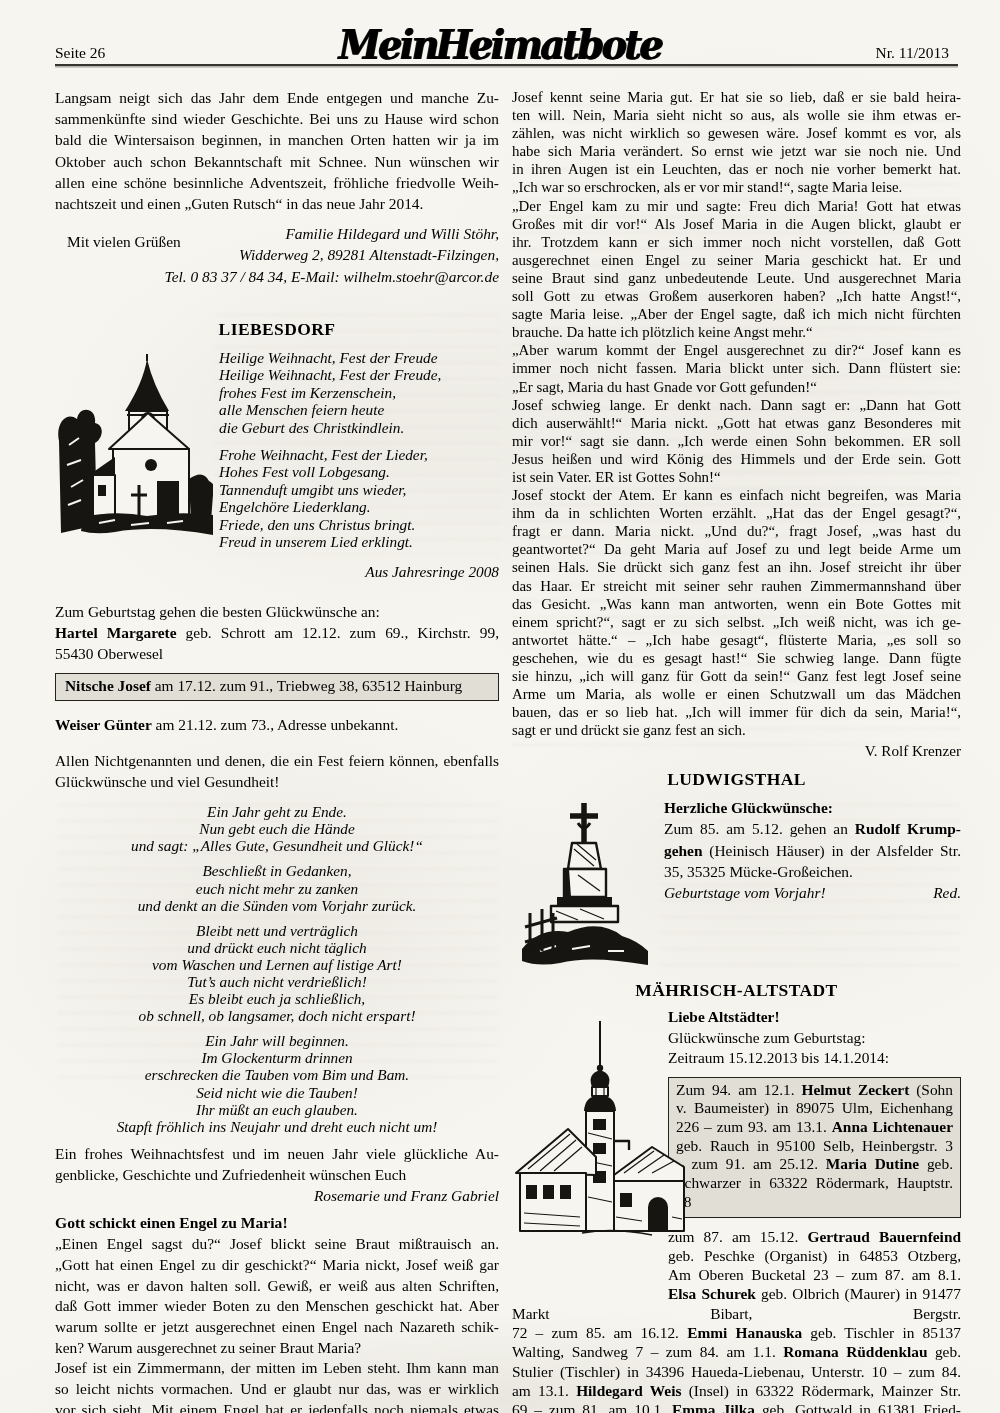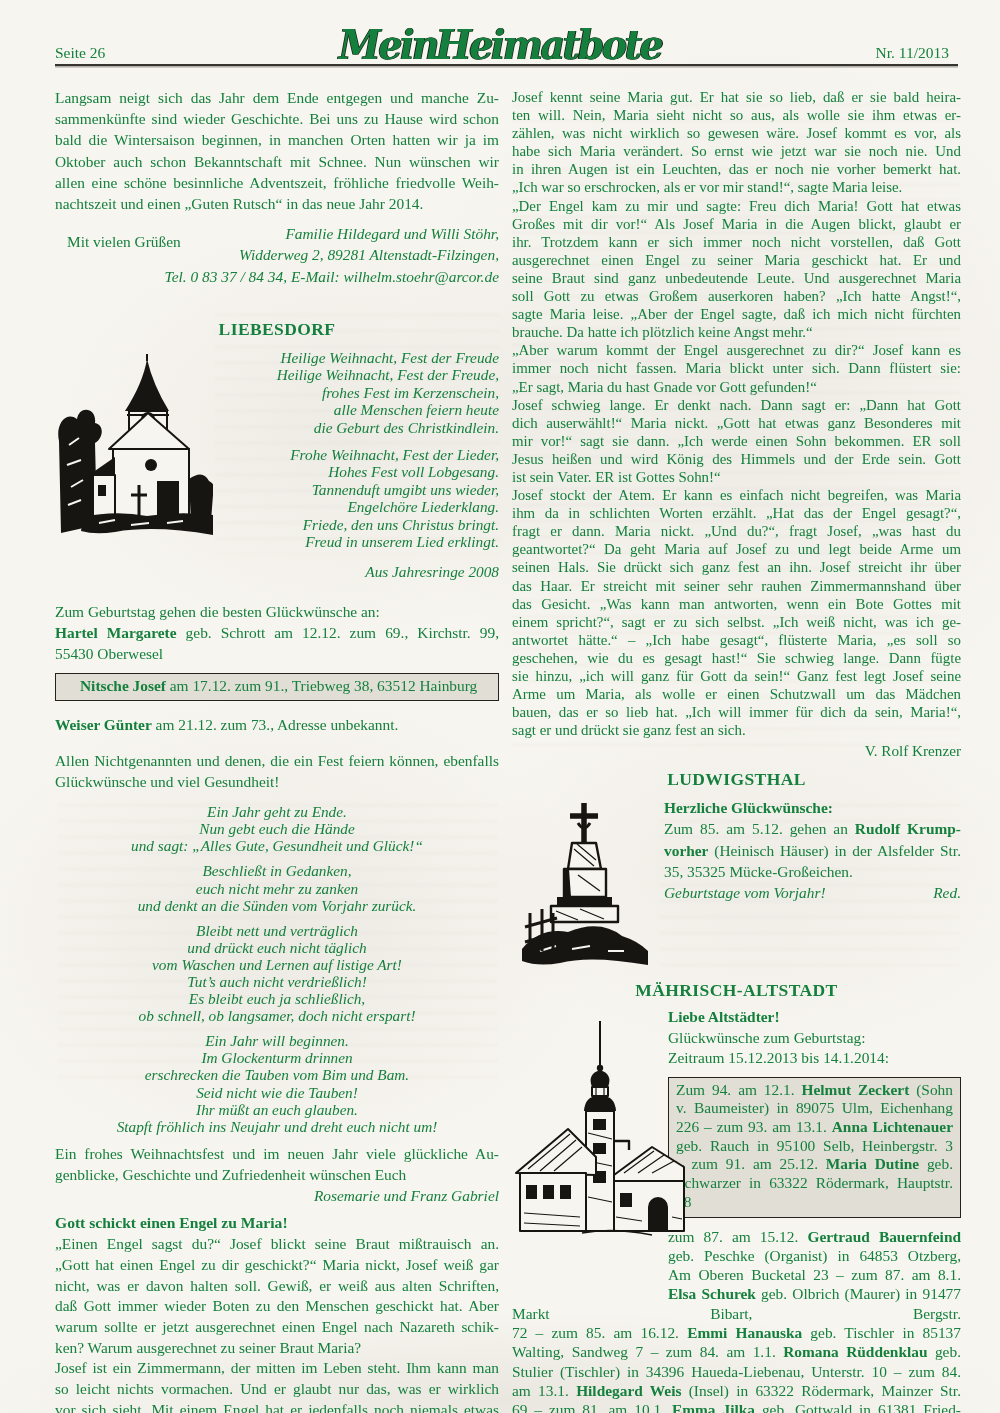--- a/index.html
+++ b/index.html
@@ -1,17 +1,17 @@
 <!DOCTYPE html>
 <html><head>
 <meta charset="utf-8">
 <style>
   html,body{margin:0;padding:0;background:#dddbd4;}
   .page{position:relative;width:1000px;height:1413px;margin:0 auto;background:#f7f5ef;
-        color:#15803d;font-family:"Liberation Serif",serif;overflow:hidden;}
+        color:#000000;font-family:"Liberation Serif",serif;overflow:hidden;}
   .page::before{content:"";position:absolute;inset:0;pointer-events:none;
     background:
       radial-gradient(ellipse 420px 300px at 350px 430px, rgba(110,104,92,.07), transparent 70%),
       radial-gradient(ellipse 460px 340px at 280px 930px, rgba(110,104,92,.08), transparent 70%),
       radial-gradient(ellipse 480px 500px at 740px 400px, rgba(110,104,92,.07), transparent 72%),
       radial-gradient(ellipse 420px 260px at 760px 870px, rgba(110,104,92,.06), transparent 70%),
       radial-gradient(ellipse 700px 120px at 500px 1400px, rgba(110,104,92,.10), transparent 75%);}
   .ghost{position:absolute;pointer-events:none;opacity:.55;filter:blur(1.5px);
     background:repeating-linear-gradient(180deg, transparent 0 14px, rgba(100,94,82,.075) 14px 16px);}
   
@@ -28,27 +28,27 @@
   .j{text-align:justify;text-align-last:justify;}
   .b{font-weight:bold;}
   .sect-h{font-weight:bold;text-align:center;font-size:17.5px;letter-spacing:.4px;}
   
   .col-left{position:absolute;left:55px;top:87px;width:444px;font-size:15.4px;line-height:21.2px;}
   .sig-row{position:relative;margin-top:9px;font-style:italic;text-align:right;}
   .greeting{position:absolute;left:12px;top:0;font-style:normal;margin-top:8px;}
   .liebesdorf{margin-top:32px;}
   .liebesdorf .sect-h{margin-bottom:9px;}
   .church{float:left;width:158px;height:186px;margin:4px 6px 2px 0;}
-  .ld-poem{font-style:italic;text-align:right;font-size:15.3px;line-height:17.4px;}
+  .ld-poem{font-style:italic;text-align:left;font-size:15.3px;line-height:17.4px;}
   .ld-poem .stanza{margin-bottom:10px;}
   .ld-source{font-style:italic;text-align:right;font-size:15.3px;}
   .clear{clear:both;}
   .bday{margin-top:19px;}
   .nitsche-box{margin-top:9px;border:1.7px solid #24221d;background:#e1ded5;
-    padding:1px 6px 3px 24px;}
+    padding:1px 6px 3px 9px;}
   .weiser{margin-top:13px;}
   .note{margin-top:15px;}
   .year-poem{margin-top:11px;font-style:italic;text-align:center;font-size:15.3px;line-height:17.1px;}
   .year-poem .stanza{margin-bottom:8px;}
   .closing{margin-top:8px;}
   .closing-sign{font-style:italic;text-align:right;}
   .engel{margin-top:7px;line-height:20.7px;}
   .engel-h{font-weight:bold;font-size:15.6px;}
   
   .story{position:absolute;left:512px;top:88px;width:449px;font-size:14.9px;line-height:18.1px;}
@@ -287,21 +287,21 @@
           <path d="M36,112 l22,9 M60,110 l24,10" stroke-width="1.2"></path>
           <path fill="#171511" stroke="none" d="M2,150 Q20,128 48,133 Q80,120 102,137 Q118,142 128,152 L128,166 Q70,156 40,164 Q18,168 2,162 Z"></path>
           <path stroke="#f7f5ef" stroke-width="2" d="M20,152 l16,-5 M52,150 l18,-3 M88,152 l16,0"></path>
           <path d="M10,114 v38 M22,110 v42 M33,114 v36 M5,128 l32,-9 M5,143 l32,-9" stroke-width="3"></path>
         </g>
       </svg>
       <div class="lud-text">
         <div class="lud-sub">Herzliche Glückwünsche:</div>
         <div>
             <div class="ln j"><span>Zum 85. am 5.12. gehen an </span><span class="b">Rudolf Krump-</span></div>
-            <div class="ln j"><span class="b">vorher</span><span> (Heinisch Häuser) in der Alsfelder Str.</span></div>
+            <div class="ln j"><span class="b">gehen</span><span> (Heinisch Häuser) in der Alsfelder Str.</span></div>
             <div class="ln">35, 35325 Mücke-Großeichen.</div>
           </div>
         <div class="lud-footer">
           <span class="red">Red.</span>
           <span>Geburtstage vom Vorjahr!</span>
         </div>
       </div>
     </div>
   </div>
 

